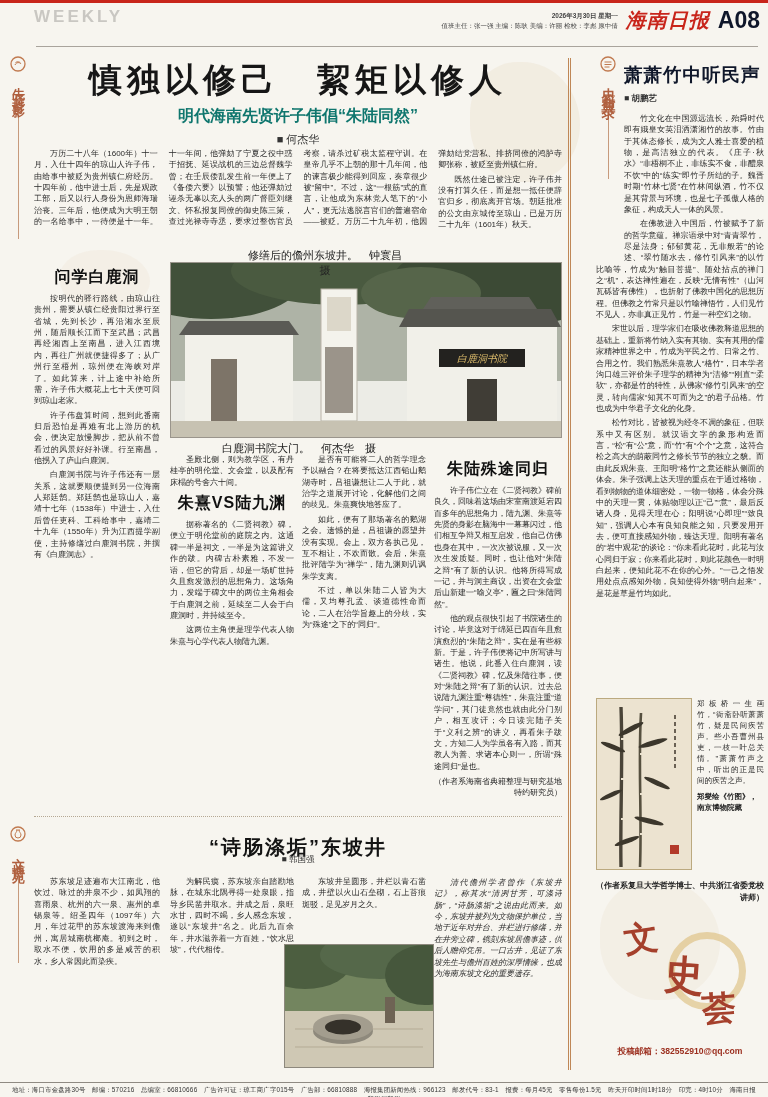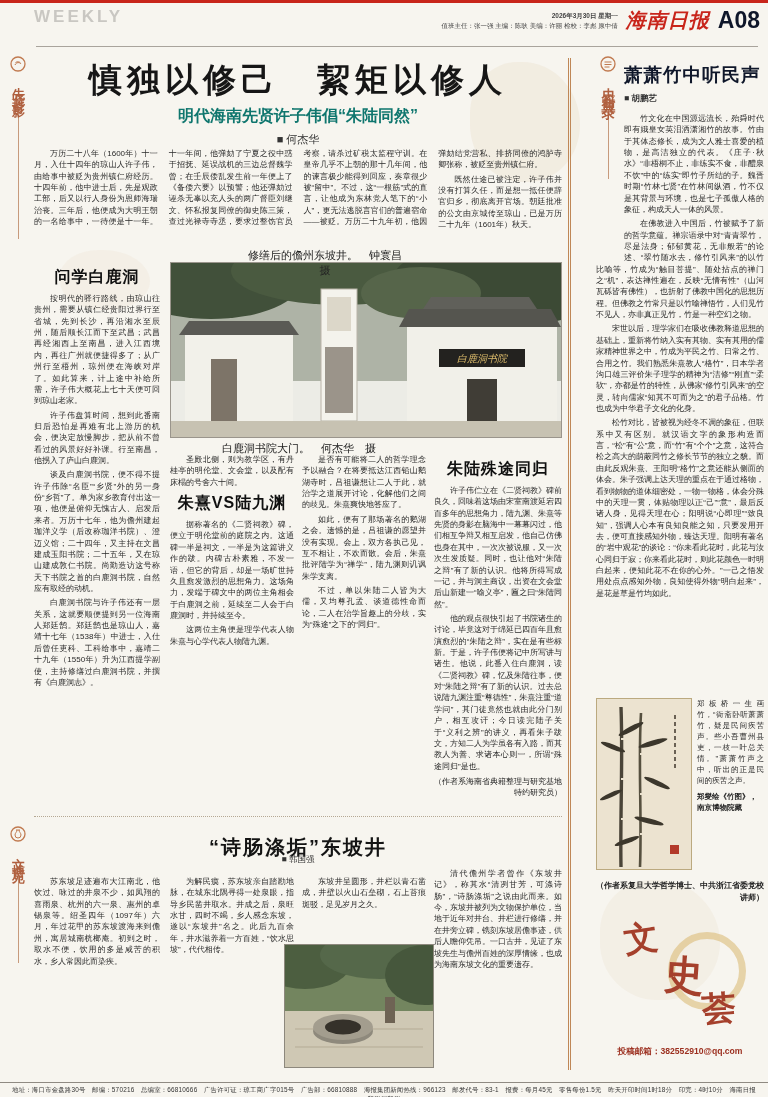--- a/index.html
+++ b/index.html
@@ -47,21 +47,21 @@
   .cap1 { left:140px; top:391px; width:250px; text-align:center; }
   .authnote { font-size:8px; font-weight:normal; text-align:right; color:#222; margin-top:4px; }
   .mainrule { left:34px; top:816px; width:528px; border-top:1px dotted #b5a893; }
   
   .bottom { left:34px; top:822px; width:528px; height:252px; }
   .b-title { left:0; right:0; top:12px; text-align:center; font-size:20px; font-weight:900; letter-spacing:2px; color:#141414; }
   .b-by { left:0; right:0; top:32px; text-align:center; font-size:8.5px; color:#333; }
   .bc1 { left:0; top:54px; width:126px; height:198px; }
   .bc2 { left:136px; top:54px; width:124px; height:198px; }
   .bc3 { left:268px; top:54px; width:124px; height:62px; }
-  .bc4 { left:400px; top:46px; width:128px; height:198px; }
+  .bc4 { left:400px; top:55px; width:128px; height:198px;font-style:italic; }
   .photo2 { left:250px; top:122px; width:150px; height:124px; border:1px solid #8d887d; background:#6a7d5a; }
   .cap2 { left:240px; top:248px; width:170px; text-align:center; }
   
   .vdivider { left:568px; top:58px; height:1012px; border-left:3px double #bf8756; }
   .sidebar { left:596px; top:56px; width:168px; }
   .s-railwrap { float:left; width:24px; height:200px; margin-right:4px; }
   .s-title { font-size:18.5px; font-weight:900; color:#0f172a; letter-spacing:1px; margin:6px 0 6px; }
   .s-by { font-size:8.5px; color:#333; margin-bottom:8px; font-weight:bold; }
   .s-text { height:640px; overflow:hidden; }
   .s-paintrow { left:0; top:642px; width:168px; height:176px; }
@@ -136,21 +136,20 @@
 
   <div class="abs intro">
     <p class="p">万历二十八年（1600年）十一月，入仕十四年的琼山人许子伟，由给事中被贬为贵州镇仁府经历。十四年前，他中进士后，先是观政工部，后又以行人身份为恩师海瑞治丧。三年后，他便成为大明王朝的一名给事中，一待便是十一年。十一年间，他弹劾了宁夏之役中惑于招抚、延误战机的三边总督魏学曾；在壬辰倭乱发生前一年便上了《备倭六要》以预警；他还弹劾过诬杀无辜以充人头的两广督臣刘继文、怀私报复同僚的御史陈三策，查过光禄寺寺丞，要求过整饬官员考察，请杀过矿税太监程守训。在皇帝几乎不上朝的那十几年间，他的谏言极少能得到回应，奏章很少被“留中”。不过，这“一根筋”式的直言，让他成为东林党人笔下的“小人”，更无法逃脱言官们的普遍宿命——被贬。万历二十九年初，他因弹劾结党营私、排挤同僚的鸿胪寺卿张称，被贬至贵州镇仁府。</p>
     <p class="p">既然仕途已被注定，许子伟并没有打算久任，而是想一抵任便辞官归乡，彻底离开官场。朝廷批准的公文由京城传至琼山，已是万历二十九年（1601年）秋天。</p>
   </div>
 
   <div class="abs colbox c1">
     <div class="subhead">问学白鹿洞</div>
     <p class="p">按明代的驿行路线，由琼山往贵州，需要从镇仁经贵阳过界行至省城，先到长沙，再沿湘水至辰州，随后顺长江而下至武昌；武昌再经湘西上至南昌，进入江西境内，再往广州就便捷得多了；从广州行至梧州，琼州便在海峡对岸了。如此算来，计上途中补给所需，许子伟大概花上七十天便可回到琼山老家。</p>
     <p class="p">许子伟盘算时间，想到此番南归后恐怕是再难有北上游历的机会，便决定放慢脚步，把从前不曾看过的风景好好补课。行至南昌，他拐入了庐山白鹿洞。</p>
-    <p class="p">谈及白鹿洞书院，便不得不提许子伟除“名臣”“乡贤”外的另一身份“乡哲”了。单为家乡教育付出这一项，他便是俯仰无愧古人、启发后来者。万历十七年，他为儋州建起珈洋义学（后改称珈洋书院）、澄迈义馆；二十四年，又主持在文昌建成玉阳书院；二十五年，又在琼山建成敦仁书院。尚勤造访这号称天下书院之首的白鹿洞书院，自然应有取经的动机。</p>
     <p class="p">白鹿洞书院与许子伟还有一层关系，这就要顺便提到另一位海南人郑廷鹄。郑廷鹄也是琼山人，嘉靖十七年（1538年）中进士，入仕后曾任吏科、工科给事中，嘉靖二十九年（1550年）升为江西提学副使，主持修缮过白鹿洞书院，并撰有《白鹿洞志》。</p>
   </div>
 
   <div class="abs photo1">
     <svg width="390" height="174" viewBox="0 0 390 174" preserveAspectRatio="none">
       <rect width="390" height="174" fill="#aeb3a6"></rect>
       <ellipse cx="40" cy="18" rx="90" ry="38" fill="#41503a"></ellipse>
       <ellipse cx="170" cy="8" rx="110" ry="34" fill="#4a5a40"></ellipse>
       <ellipse cx="330" cy="20" rx="110" ry="44" fill="#3c4a35"></ellipse>
       <ellipse cx="250" cy="30" rx="60" ry="26" fill="#56654a"></ellipse>

